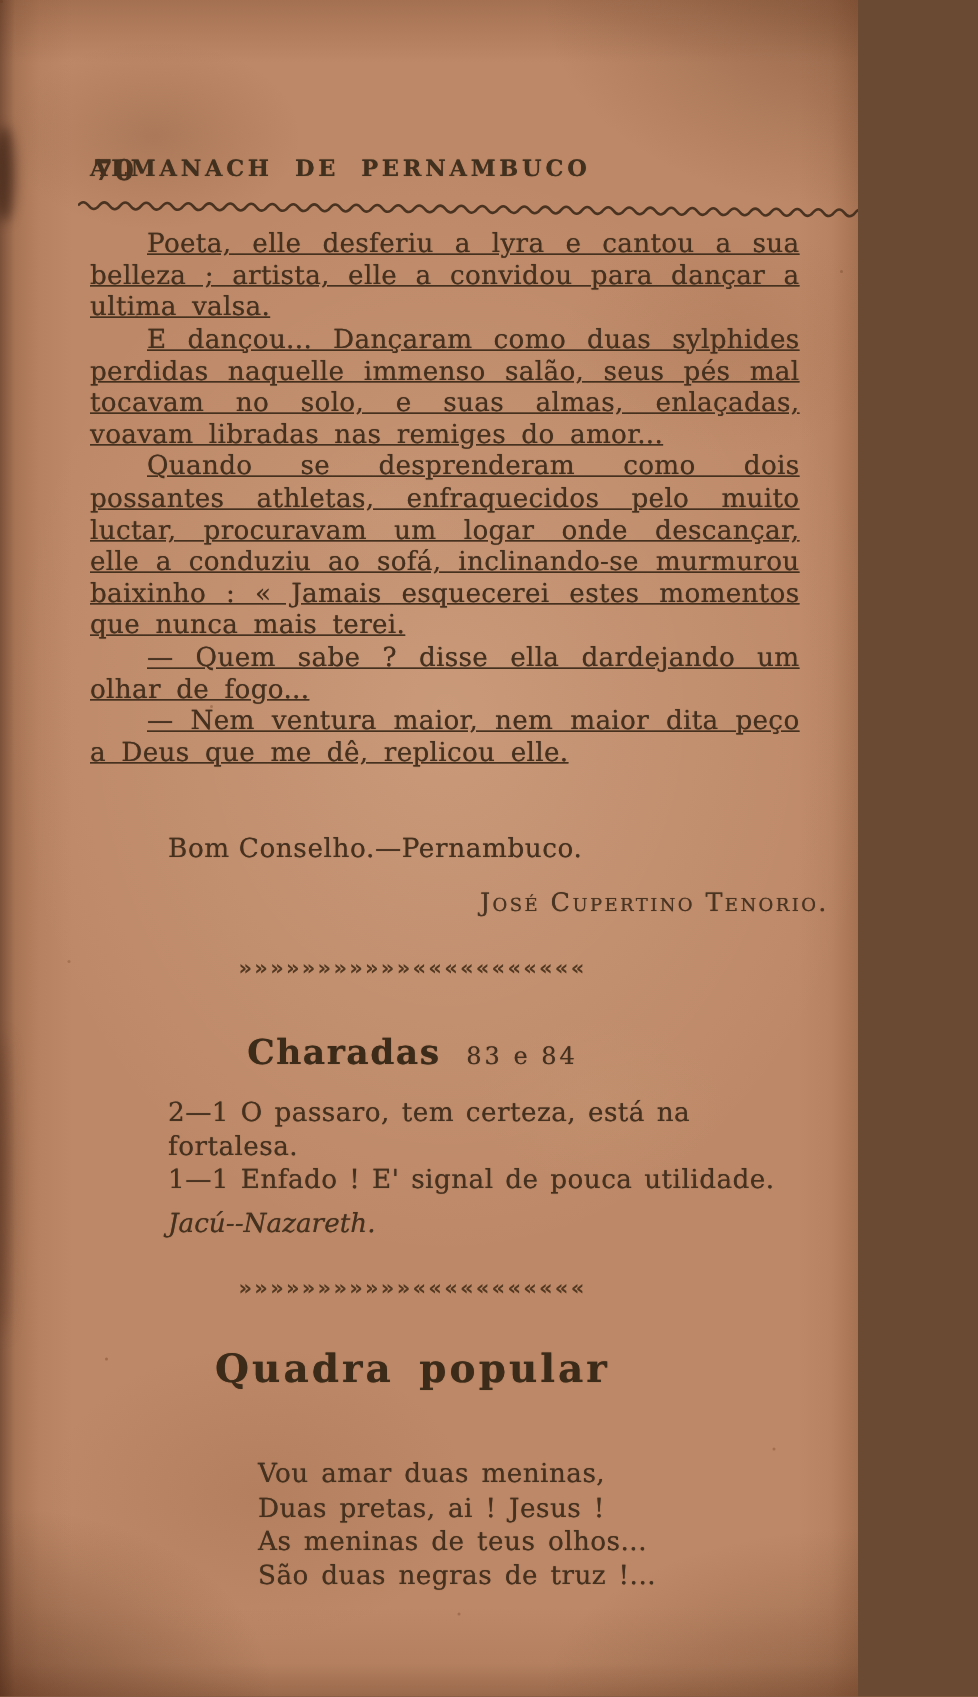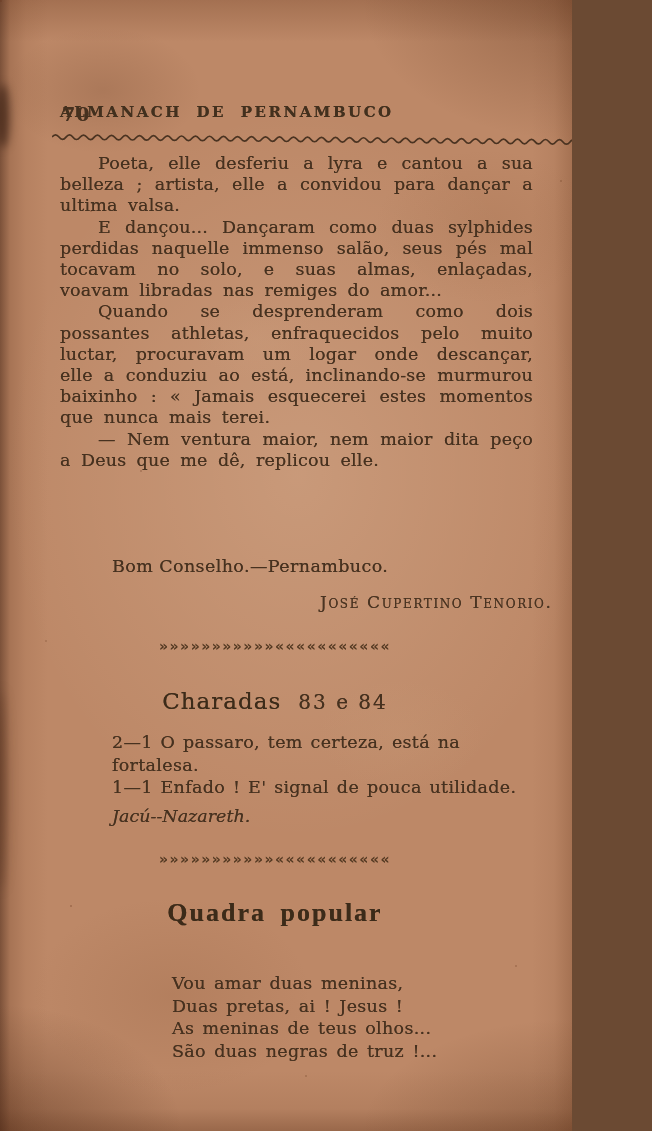--- a/index.html
+++ b/index.html
@@ -40,39 +40,39 @@
       70px 905px 0 rgba(110,62,36,.4), 515px 965px 0 rgba(110,62,36,.35),
       305px 1075px 0 rgba(110,62,36,.35), 580px 795px 0 rgba(110,62,36,.3),
       45px 640px 0 rgba(110,62,36,.3), 620px 350px 0 rgba(110,62,36,.3);}
   .header-row{position:absolute;top:103px;left:60px;right:30px;height:26px;}
   .pagenum{position:absolute;left:2px;top:0;font-size:19px;font-weight:bold;letter-spacing:1px;}
   .running-title{font-size:15px;font-weight:bold;
     letter-spacing:2.5px;word-spacing:7px;color:#42301e;}
   .wavy{position:absolute;left:52px;top:131px;transform:rotate(0.55deg);transform-origin:left center;}
   .story{position:absolute;top:153px;left:60px;right:39px;
     font-size:17.5px;line-height:21.2px;text-align:justify;
-    word-spacing:4.5px;letter-spacing:0.2px;}
+    word-spacing:4.5px;letter-spacing:0.2px;text-decoration:underline;}
   .story p{margin:0;text-indent:38px;}
   .place{position:absolute;top:556px;left:112px;font-size:17.5px;letter-spacing:0.4px;}
   .sig{font-variant:small-caps;font-size:17px;letter-spacing:1.6px;color:#4a3422;}
   .sig1{position:absolute;top:592px;left:320px;}
   .ornament{position:absolute;left:0;right:22px;text-align:center;
     font-family:"DejaVu Sans","Liberation Sans",sans-serif;
     font-size:14px;font-weight:bold;letter-spacing:1.5px;color:#533922;}
   .orn1{top:638px;}
   .orn2{top:851px;}
   .charadas-title{position:absolute;top:688px;left:0;right:22px;text-align:center;}
-  .charadas-title .bold{font-size:23px;font-weight:normal;letter-spacing:1px;color:#3c2b19;}
-  .charadas-title .nums{font-size:20px;margin-left:12px;letter-spacing:2px;}
+  .charadas-title .bold{font-size:23px;font-weight:bold;letter-spacing:1px;color:#3c2b19;}
+  .charadas-title .nums{font-size:16px;margin-left:12px;letter-spacing:2px;}
   .charada-lines{position:absolute;top:731px;left:112px;right:30px;
     font-size:17.5px;line-height:22.5px;letter-spacing:0.3px;word-spacing:2px;}
   .jacu-row{position:absolute;top:806px;left:112px;right:78px;font-size:17.5px;font-style:italic;}
   .jacu-row .sig{position:absolute;left:245px;top:2px;}
   .quadra-title{position:absolute;top:898px;left:0;right:22px;text-align:center;
-    font-size:26px;font-weight:bold;letter-spacing:2px;word-spacing:6px;color:#3c2b19;font-family:Liberation Serif, serif;}
+    font-size:26px;font-weight:bold;letter-spacing:2px;word-spacing:6px;color:#3c2b19;}
   .poem{position:absolute;top:972px;left:172px;font-size:17.5px;line-height:22.5px;
     white-space:pre-line;letter-spacing:0.3px;word-spacing:2.5px;}
   .ink{text-shadow:0 0 0.5px rgba(70,49,31,0.8);}
 </style>
 </head>
 <body>
 
 <div class="page">
 
   <div class="stain-topleft"></div>
@@ -84,21 +84,22 @@
     <div class="running-title ink">ALMANACH DE PERNAMBUCO</div>
   </div>
 
   <svg class="wavy" width="600" height="12" viewBox="0 0 600 12">
     <path fill="none" stroke="#4a3321" stroke-width="1.7" d="M0 6 Q3.5 1.5 7 6 Q10.5 10.5 14 6 Q17.5 1.5 21 6 Q24.5 10.5 28 6 Q31.5 1.5 35 6 Q38.5 10.5 42 6 Q45.5 1.5 49 6 Q52.5 10.5 56 6 Q59.5 1.5 63 6 Q66.5 10.5 70 6 Q73.5 1.5 77 6 Q80.5 10.5 84 6 Q87.5 1.5 91 6 Q94.5 10.5 98 6 Q101.5 1.5 105 6 Q108.5 10.5 112 6 Q115.5 1.5 119 6 Q122.5 10.5 126 6 Q129.5 1.5 133 6 Q136.5 10.5 140 6 Q143.5 1.5 147 6 Q150.5 10.5 154 6 Q157.5 1.5 161 6 Q164.5 10.5 168 6 Q171.5 1.5 175 6 Q178.5 10.5 182 6 Q185.5 1.5 189 6 Q192.5 10.5 196 6 Q199.5 1.5 203 6 Q206.5 10.5 210 6 Q213.5 1.5 217 6 Q220.5 10.5 224 6 Q227.5 1.5 231 6 Q234.5 10.5 238 6 Q241.5 1.5 245 6 Q248.5 10.5 252 6 Q255.5 1.5 259 6 Q262.5 10.5 266 6 Q269.5 1.5 273 6 Q276.5 10.5 280 6 Q283.5 1.5 287 6 Q290.5 10.5 294 6 Q297.5 1.5 301 6 Q304.5 10.5 308 6 Q311.5 1.5 315 6 Q318.5 10.5 322 6 Q325.5 1.5 329 6 Q332.5 10.5 336 6 Q339.5 1.5 343 6 Q346.5 10.5 350 6 Q353.5 1.5 357 6 Q360.5 10.5 364 6 Q367.5 1.5 371 6 Q374.5 10.5 378 6 Q381.5 1.5 385 6 Q388.5 10.5 392 6 Q395.5 1.5 399 6 Q402.5 10.5 406 6 Q409.5 1.5 413 6 Q416.5 10.5 420 6 Q423.5 1.5 427 6 Q430.5 10.5 434 6 Q437.5 1.5 441 6 Q444.5 10.5 448 6 Q451.5 1.5 455 6 Q458.5 10.5 462 6 Q465.5 1.5 469 6 Q472.5 10.5 476 6 Q479.5 1.5 483 6 Q486.5 10.5 490 6 Q493.5 1.5 497 6 Q500.5 10.5 504 6 Q507.5 1.5 511 6 Q514.5 10.5 518 6 Q521.5 1.5 525 6 Q528.5 10.5 532 6 Q535.5 1.5 539 6 Q542.5 10.5 546 6 Q549.5 1.5 553 6 Q556.5 10.5 560 6 Q563.5 1.5 567 6 Q570.5 10.5 574 6 Q577.5 1.5 581 6 Q584.5 10.5 588 6 Q591.5 1.5 595 6 Q598.5 10.5 602 6"></path>
   </svg>
 
   <div class="story ink">
     <p>Poeta, elle desferiu a lyra e cantou a sua belleza ; artista, elle a convidou para dançar a ultima valsa.</p>
     <p>E dançou... Dançaram como duas sylphides perdidas naquelle immenso salão, seus pés mal tocavam no solo, e suas almas, enlaçadas, voavam libradas nas remiges do amor...</p>
-    <p>Quando se desprenderam como dois possantes athletas, enfraquecidos pelo muito luctar, procuravam um logar onde descançar, elle a conduziu ao está, inclinando-se murmurou baixinho : « Jamais esquecerei estes momentos que nunca mais terei.</p>
+    <p>Quando se desprenderam como dois possantes athletas, enfraquecidos pelo muito luctar, procuravam um logar onde descançar, elle a conduziu ao sofá, inclinando-se murmurou baixinho : « Jamais esquecerei estes momentos que nunca mais terei.</p>
+    <p>— Quem sabe ? disse ella dardejando um olhar de fogo...</p>
     <p>— Nem ventura maior, nem maior dita peço a Deus que me dê, replicou elle.</p>
   </div>
 
   <div class="place ink">Bom Conselho.—Pernambuco.</div>
   <div class="sig sig1 ink">José Cupertino Tenorio.</div>
 
   <div class="ornament orn1">»»»»»»»»»»»«««««««««««</div>
 
   <div class="charadas-title">
     <span class="bold ink">Charadas</span>

